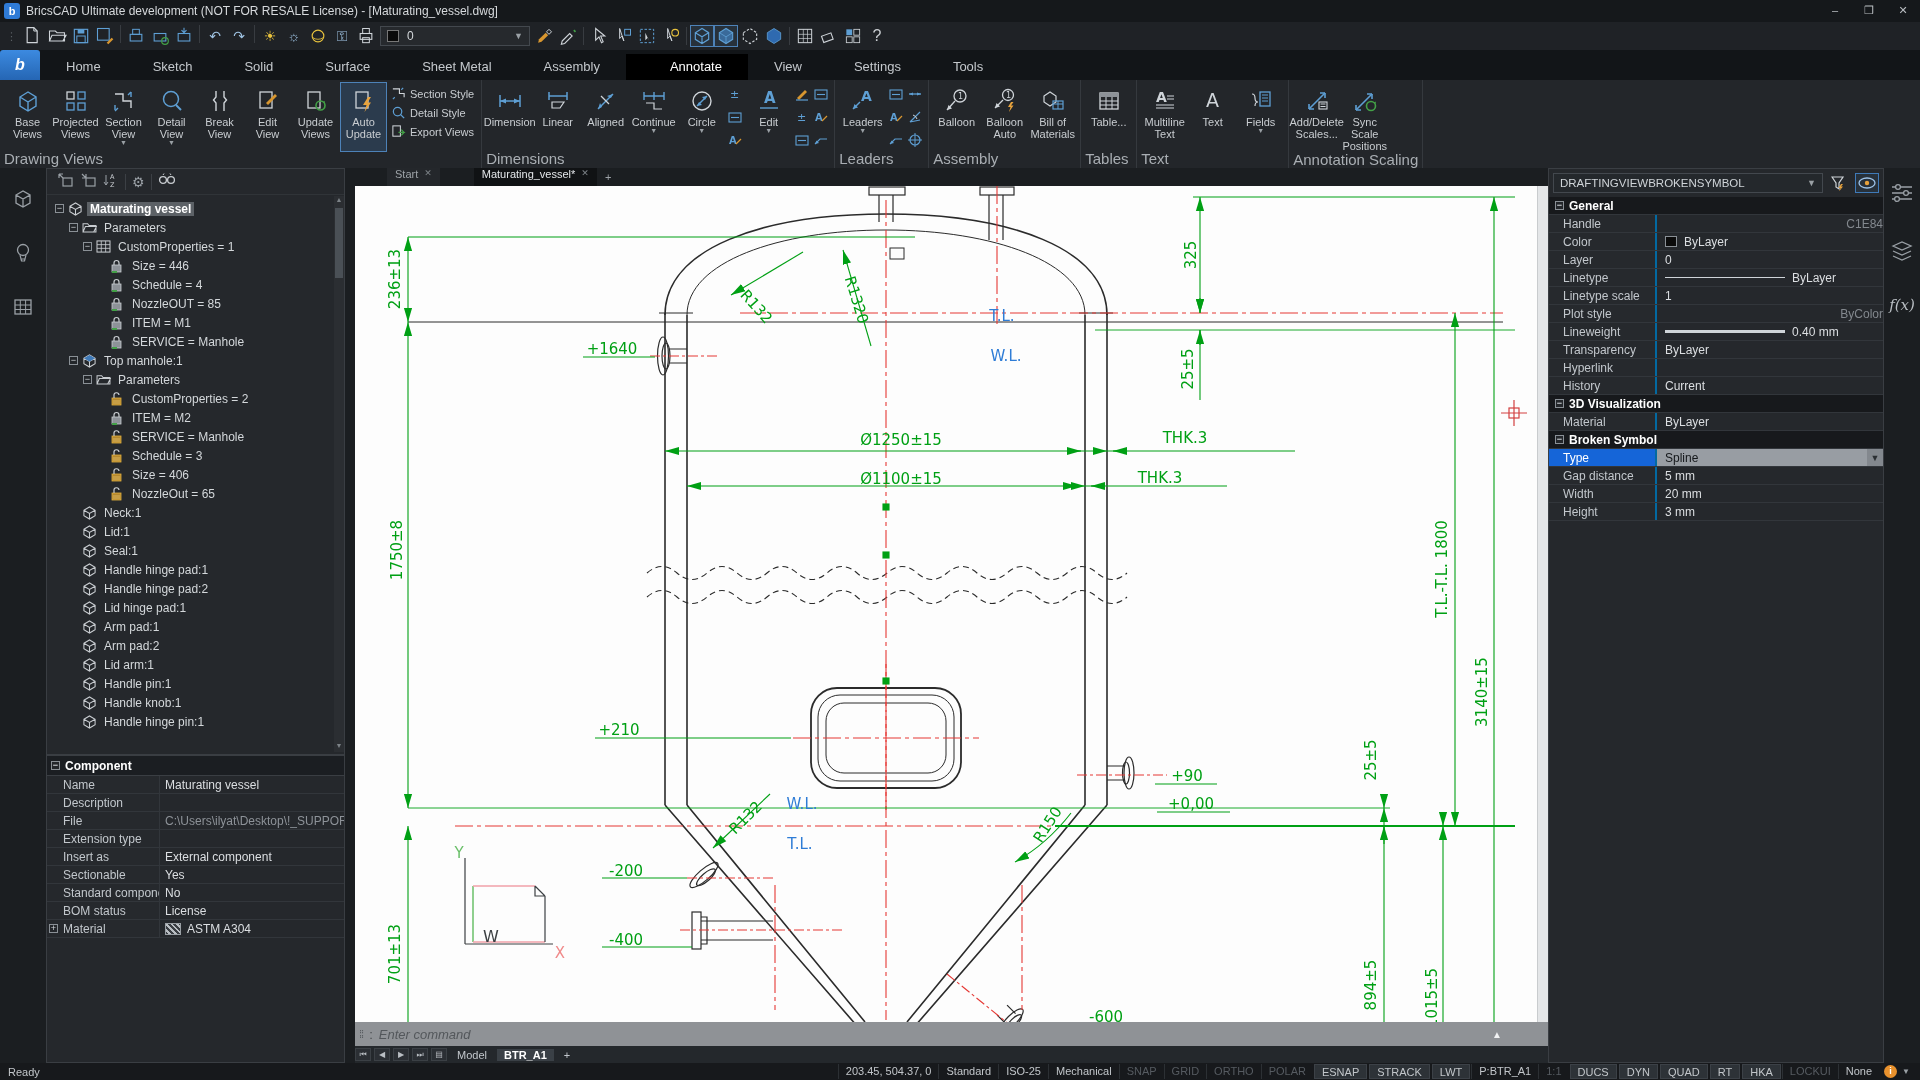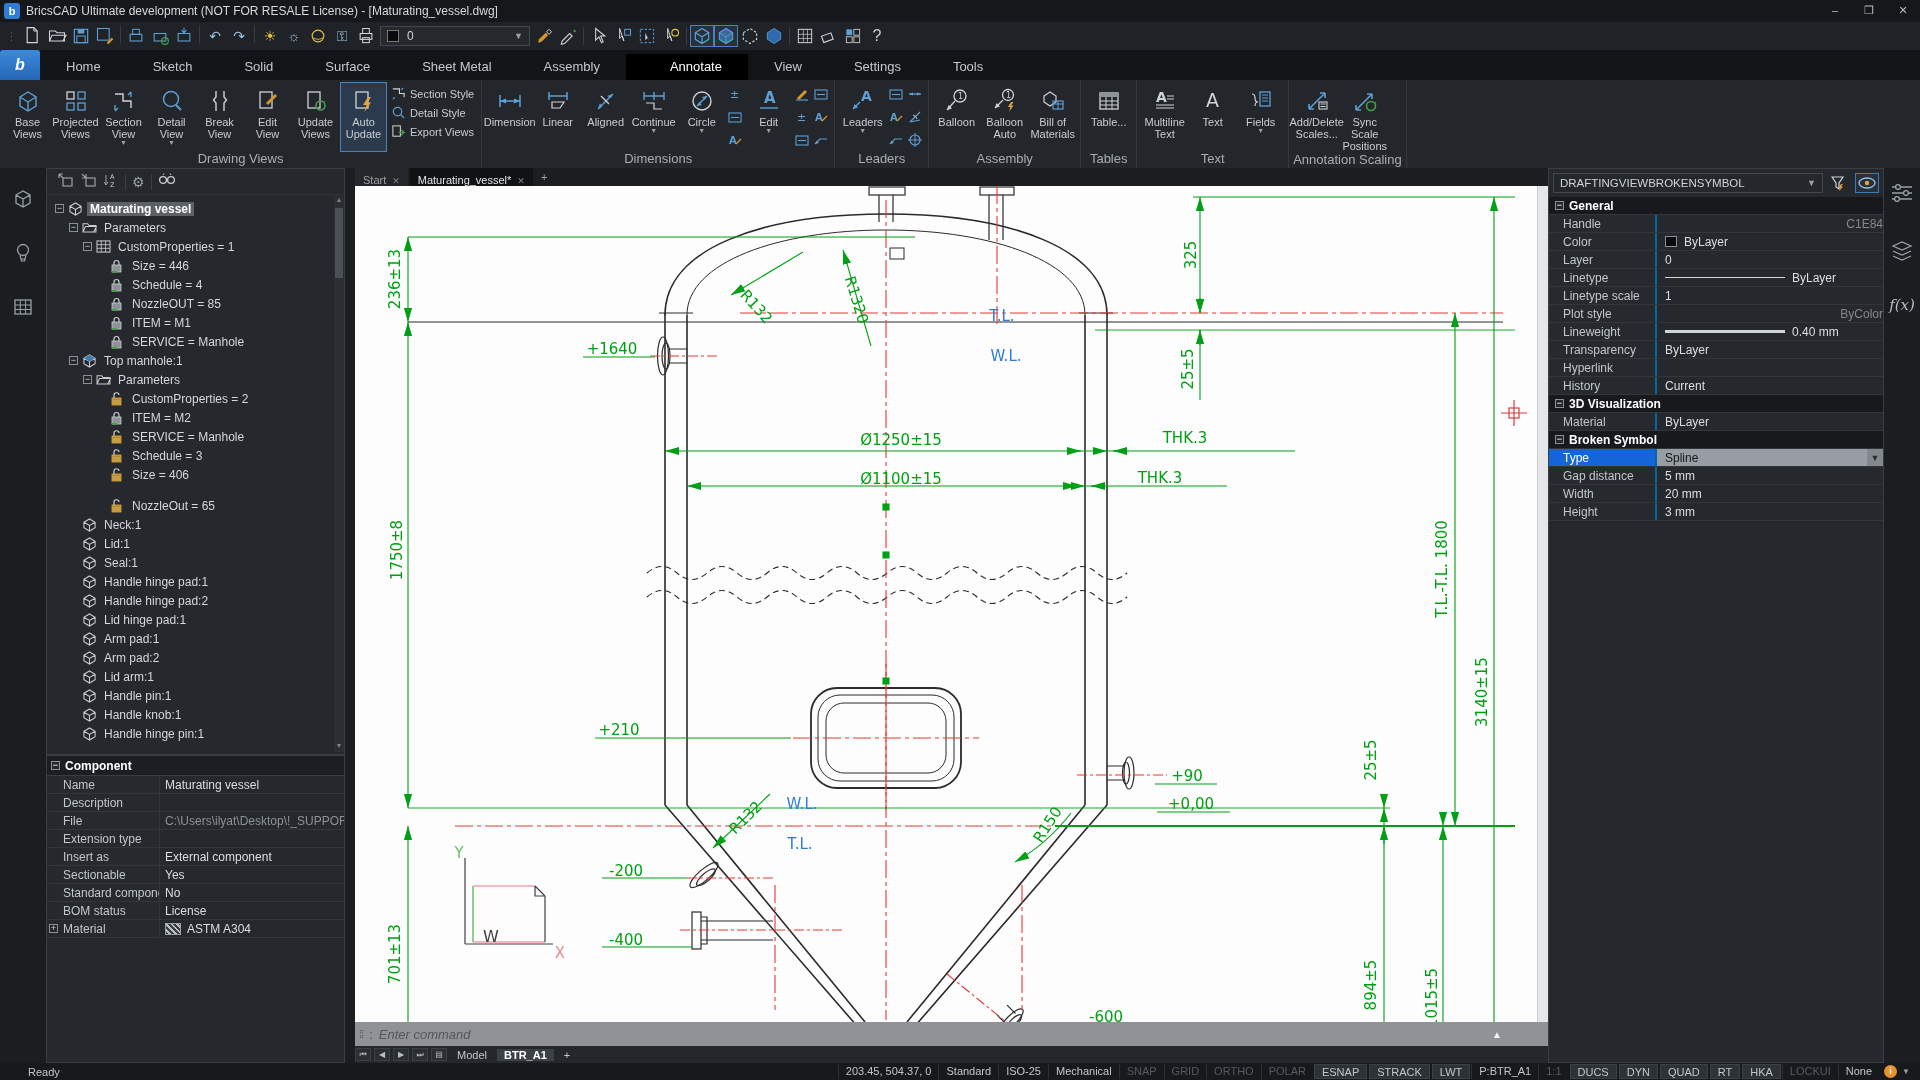--- a/index.html
+++ b/index.html
@@ -32,21 +32,21 @@
   #appbtn { width:40px; height:30px; background:linear-gradient(#3c8ae0,#2566b4); border-radius:3px 3px 0 0;
     color:#fff; font-weight:bold; font-size:16px; text-align:center; line-height:30px; font-style:italic; }
   .rtab { padding:0 26px; height:26px; line-height:26px; font-size:13px; color:#c4c8cc; }
   .rtab.active { background:#000000; color:#ffffff;padding-left:44px; }
 
   
   #ribbon { position:absolute; top:80px; left:0; width:1920px; height:88px; background:#23262a;
     display:flex; }
   .rgroup { display:flex; flex-direction:column; border-right:1px solid #35393e; padding:2px 4px 0 4px; }
   .rbtns { display:flex; flex:1; align-items:stretch; gap:1px; }
-  .rlabel { text-align:center; font-size:13px; color:#a9aeb3; height:16px; line-height:14px; }
+  .rlabel { text-align:left; font-size:15px; color:#a9aeb3; height:16px; line-height:14px; }
   .rbtn { width:47px; display:flex; flex-direction:column; align-items:center; padding-top:3px;
     border:1px solid transparent; }
   .rbtn .ric { height:30px; display:flex; align-items:center; }
   .rbtn .rt { font-size:11px; line-height:12px; text-align:center; color:#c9cdd1; }
   .rbtn .arr { font-size:7px; color:#9aa0a5; line-height:6px; }
   .rbtn.active { background:#2b3b4d; border:1px solid #4d82b8; }
   .rstack { display:flex; flex-direction:column; justify-content:flex-start; gap:1px; padding-top:3px; }
   .rsitem { display:flex; align-items:center; gap:4px; font-size:11px; color:#c9cdd1; height:18px; padding:0 3px; }
   .smallcol { display:flex; flex-direction:column; justify-content:flex-start; gap:3px; padding:4px 1px 0 1px; }
 
@@ -81,21 +81,21 @@
   .clab { width:100px; background:#26292d; display:flex; align-items:center; padding-left:3px; color:#c2c7cc;
     border-right:1px solid #32363b; overflow:hidden; white-space:nowrap; }
   .cval { flex:1; display:flex; align-items:center; padding-left:5px; color:#dcdfe2; overflow:hidden; white-space:nowrap; }
   .cval.dim { color:#8d9298; }
   .hatch { width:16px; height:12px; margin-right:6px; border:1px solid #9aa0a5;
     background:repeating-linear-gradient(45deg,#3a3e43 0 2px,#b9bec3 2px 4px); }
 
   
   #canvaswrap { position:absolute; top:168px; left:345px; width:1203px; bottom:17px; background:#1b1e21; padding-left:10px; }
   #doctabs { height:18px; display:flex; align-items:center; background:#1b1e21; font-size:11px; }
-  .dtab { display:flex; align-items:flex-end; gap:6px; padding:0 8px; height:18px; color:#9ea3a8; background:#24272b; margin-right:2px; }
+  .dtab { display:flex; align-items:flex-start; gap:6px; padding:0 8px; height:18px; color:#9ea3a8; background:#24272b; margin-right:2px;margin-left:32px; }
   .dtab.active { background:#101214; color:#e3e6e9; }
   .dtab .x { font-size:9px; color:#7c8287; }
   .dplus { padding:0 6px; color:#9ea3a8; }
   #canvas { position:relative; width:1193px; height:836px; background:#fdfdfd; overflow:hidden; }
   #canvas svg { display:block; }
   #vscroll { position:absolute; right:0; top:0; bottom:0; width:11px; background:#e4e6e8; border-left:1px solid #c9ccce; }
   #cmdbar { width:1193px; height:24px; background:#8f9296; display:flex; align-items:center; font-size:13px; color:#494d51; }
   #cmdbar .grip { color:#5a5e62; letter-spacing:-1px; margin:0 6px 0 4px; font-size:11px; }
   #cmdbar .prompt { font-style:italic; color:#53575b; margin-left:6px; }
   #cmdbar .uparr { margin-left:auto; margin-right:46px; color:#f2f3f4; font-size:10px; }
@@ -131,21 +131,21 @@
   .expbox { width:9px; height:9px; border:1px solid #8a9096; background:#23262a; color:#cfd4d8; font-size:9px;
     line-height:7px; text-align:center; flex:none; }
 
   
   #rstrip { position:absolute; top:168px; right:0; width:36px; bottom:17px; background:#1b1e21;
     display:flex; flex-direction:column; align-items:center; padding-top:14px; gap:30px; }
   .fx { font-family:"DejaVu Serif", serif; font-style:italic; font-size:15px; color:#b9bec3; }
 
   
   #statusbar { position:absolute; bottom:0; left:0; width:1920px; height:17px; background:#17191c;
-    display:flex; align-items:center; font-size:11px; color:#c2c6ca;padding-left:20px; }
+    display:flex; align-items:center; font-size:11px; color:#c2c6ca; }
   #statusbar .ready { margin-left:8px; }
   #statusbar .items { margin-left:auto; display:flex; align-items:center; height:17px; }
   .sitem { padding:0 7px; border-left:1px solid #2c3034; height:15px; line-height:15px; white-space:nowrap; }
   .sitem.dim { color:#565b61; }
   .sitem.on { background:#2d3237; border:1px solid #3c4147; margin:0 1px; }
   .shelp { width:13px; height:13px; border-radius:50%; background:#e8912d; color:#fff; font-size:9px;
     text-align:center; line-height:13px; margin:0 5px; font-weight:bold; }
   .sdown { color:#9aa0a5; font-size:8px; margin-right:10px; }
 
   svg text { font-family:"DejaVu Sans", sans-serif; }
@@ -882,21 +882,21 @@
       </div>
       <div class="trow" style="padding-left: 50px;">
         <span class="texp none"></span>
         <span class="tico"><svg width="13" height="14" viewBox="0 0 13 14">
             <rect x="2" y="6" width="9" height="7" fill="#b5882f" stroke="#e3b13d" stroke-width="0.8"></rect>
             <path d="M4,6 V3.5 a2.5,2.5 0 0 1 5,-0.5" fill="none" stroke="#c9cdd1" stroke-width="1.2"></path>
             <path d="M3,9 h7 M3,11 h7" stroke="#e3c06a" stroke-width="0.8"></path>
           </svg></span>
         <span class="tlabel">Size = 406</span>
       </div>
-      <div class="trow" style="padding-left: 50px; margin-top: 12px;">
+      <div class="trow" style="padding-left: 50px;">
         <span class="texp none"></span>
         <span class="tico"><svg width="13" height="14" viewBox="0 0 13 14">
             <rect x="2" y="6" width="9" height="7" fill="#b5882f" stroke="#e3b13d" stroke-width="0.8"></rect>
             <path d="M4,6 V3.5 a2.5,2.5 0 0 1 5,-0.5" fill="none" stroke="#c9cdd1" stroke-width="1.2"></path>
             <path d="M3,9 h7 M3,11 h7" stroke="#e3c06a" stroke-width="0.8"></path>
           </svg></span>
         <span class="tlabel">NozzleOut = 65</span>
       </div>
       <div class="trow" style="padding-left: 22px;">
         <span class="texp none"></span>

